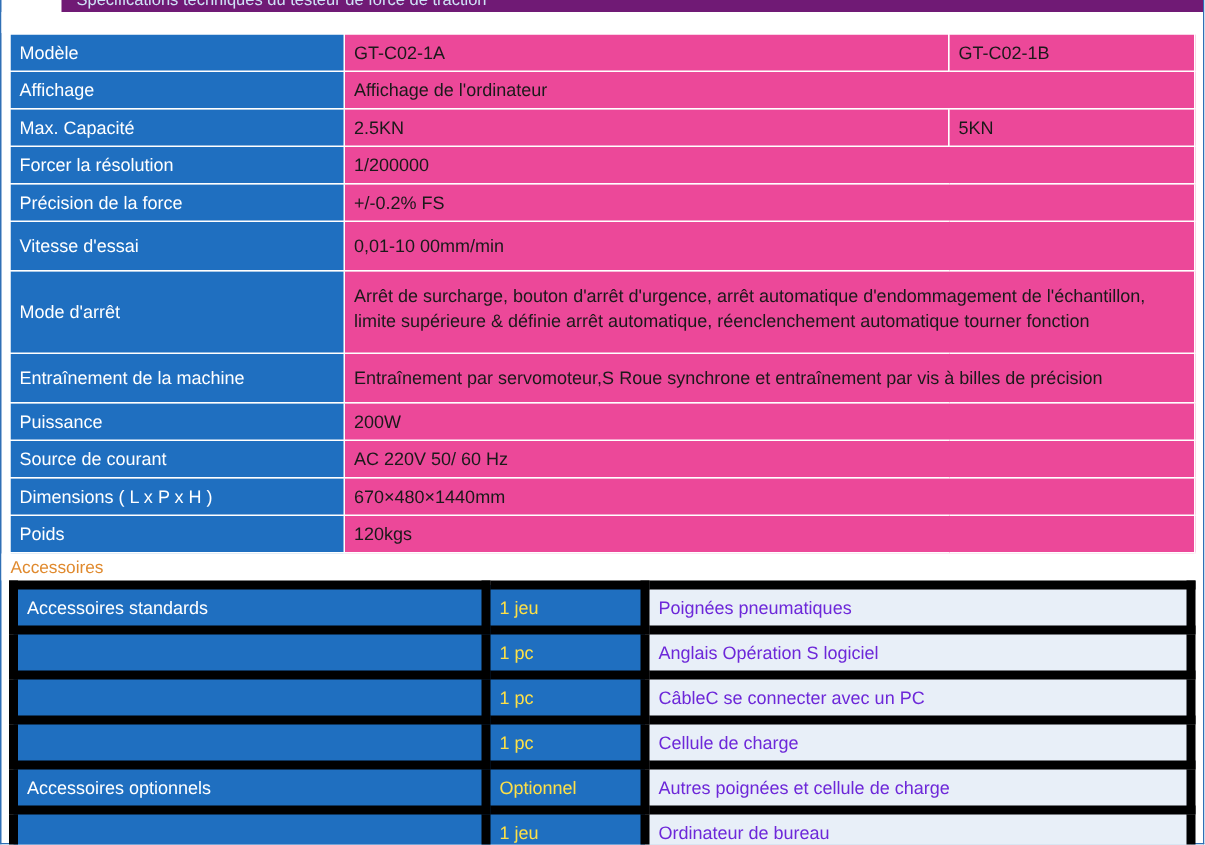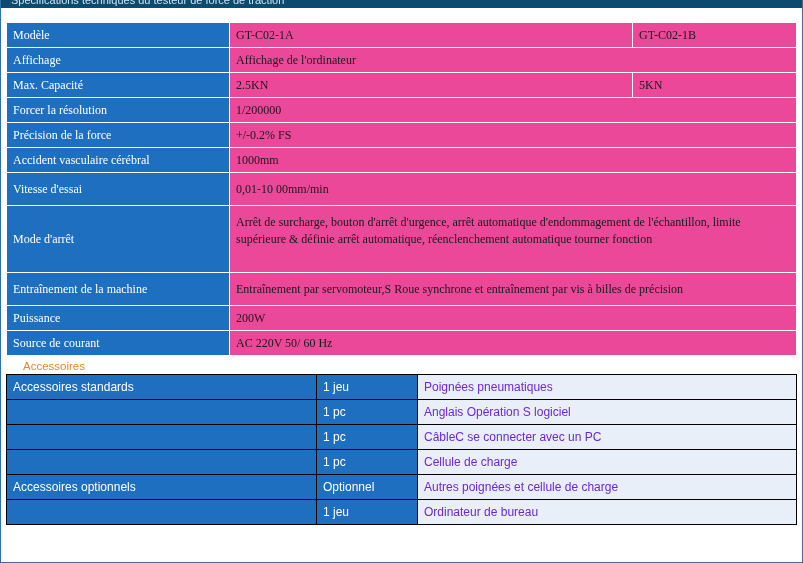--- a/index.html
+++ b/index.html
@@ -20,23 +20,24 @@
     width: 803px;
     height: 563px;
     box-sizing: border-box;
     border-left: 1px solid #2f6fb5;
     border-right: 1px solid #2f6fb5;
     border-bottom: 1px solid #2f6fb5;
   }
   
   .top-strip {
     height: 8px;
-    background: #0c4a6e;
+    background: #701a75;
     overflow: hidden;
     position: relative;
+    margin-left: 40px;
   }
   .top-strip .ghost {
     position: absolute;
     left: 10px;
     top: -6px;
     font-size: 11px;
     color: #cfe2f6;
     white-space: nowrap;
   }
   .title-bar {
@@ -60,61 +61,60 @@
     margin: 0 auto;
     border-collapse: collapse;
     table-layout: fixed;
   }
   table.spec td {
     border: 1px solid #ffffff;
     font-size: 12px;
     padding: 4px 6px;
     vertical-align: middle;
     line-height: 16px;
-    font-family: Liberation Serif, serif;
   }
   td.label {
     background: #1f6fc0;
     color: #ffffff;
     width: 210px;
   }
   td.val {
     background: #ec4899;
     color: #1a1a1a;
   }
   td.val.multi {
     line-height: 17px;
   }
   .sub-head {
     color: #e08a2e;
     font-size: 11.5px;
-    padding: 4px 0 2px 22px;
+    padding: 4px 0 2px 6px;
     background: #ffffff;
   }
   table.acc {
     width: 791px;
     margin: 0 auto;
     border-collapse: collapse;
     table-layout: fixed;
   }
   table.acc td {
-    border: 1px solid #000000;
+    border: 6px solid #000000;
     font-size: 12px;
     padding: 4px 6px;
     line-height: 16px;
     vertical-align: middle;
   }
   td.acc-label {
     background: #1f6fc0;
     color: #ffffff;
     width: 297px;
   }
   td.acc-qty {
     background: #1f6fc0;
-    color: #ffffff;
+    color: #fde047;
     width: 88px;
   }
   td.acc-desc {
     background: #e8eff8;
     color: #6d28d9;
   }
 </style>
 </head>
 <body>
 
@@ -145,42 +145,46 @@
       </tr>
       <tr>
         <td class="label">Forcer la résolution</td>
         <td class="val" colspan="2">1/200000</td>
       </tr>
       <tr>
         <td class="label">Précision de la force</td>
         <td class="val" colspan="2">+/-0.2% FS</td>
       </tr>
       <tr>
-        <td class="label">Accident vasculaire cérébral</td>
-        <td class="val" colspan="2">1000mm</td>
-      </tr>
-      <tr>
         <td class="label">Vitesse d'essai</td>
         <td class="val" colspan="2" style="padding-top:8px;padding-bottom:8px">0,01-10 00mm/min</td>
       </tr>
       <tr>
         <td class="label">Mode d'arrêt</td>
-        <td class="val multi" colspan="2" style="padding-top:8px;padding-bottom:24px">Arrêt de surcharge, bouton d'arrêt d'urgence, arrêt automatique d'endommagement de l'échantillon, limite supérieure &amp; définie arrêt automatique, réenclenchement automatique tourner fonction</td>
+        <td class="val multi" colspan="2" style="padding-top:8px;padding-bottom:12px">Arrêt de surcharge, bouton d'arrêt d'urgence, arrêt automatique d'endommagement de l'échantillon, limite supérieure &amp; définie arrêt automatique, réenclenchement automatique tourner fonction</td>
       </tr>
       <tr>
         <td class="label">Entraînement de la machine</td>
         <td class="val" colspan="2" style="padding-top:8px;padding-bottom:8px">Entraînement par servomoteur,S Roue synchrone et entraînement par vis à billes de précision</td>
       </tr>
       <tr>
         <td class="label">Puissance</td>
         <td class="val" colspan="2">200W</td>
       </tr>
       <tr>
         <td class="label">Source de courant</td>
         <td class="val" colspan="2">AC 220V 50/ 60 Hz</td>
+      </tr>
+      <tr>
+        <td class="label">Dimensions ( L x P x H )</td>
+        <td class="val" colspan="2">670×480×1440mm</td>
+      </tr>
+      <tr>
+        <td class="label">Poids</td>
+        <td class="val" colspan="2">120kgs</td>
       </tr>
     </tbody>
   </table>
 
   <div class="sub-head">Accessoires</div>
 
   <table class="acc">
     <tbody>
       <tr>
         <td class="acc-label">Accessoires standards</td>

